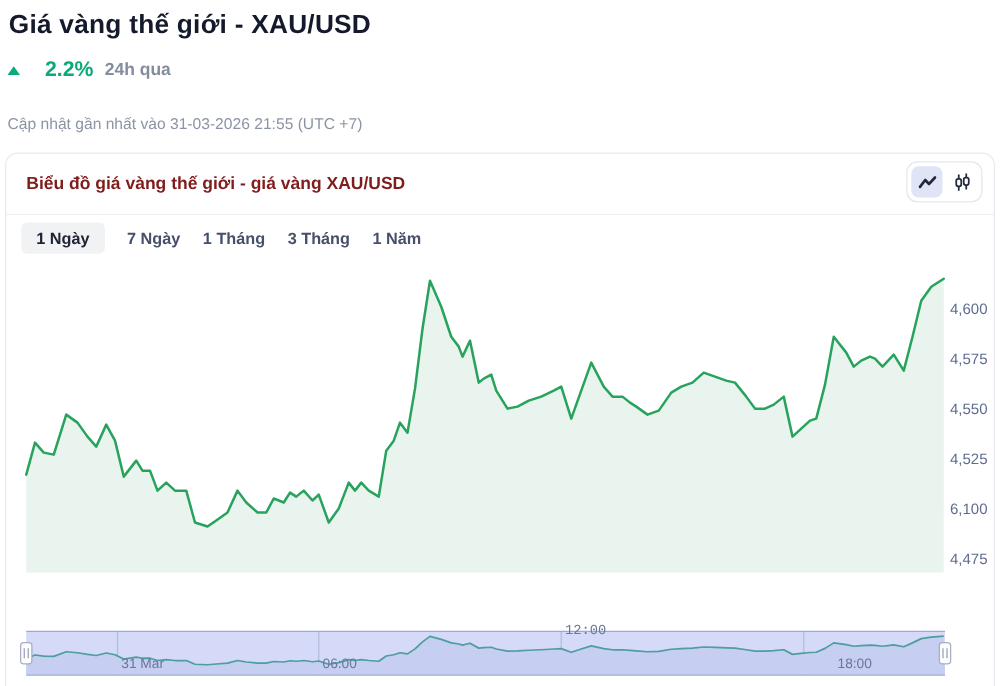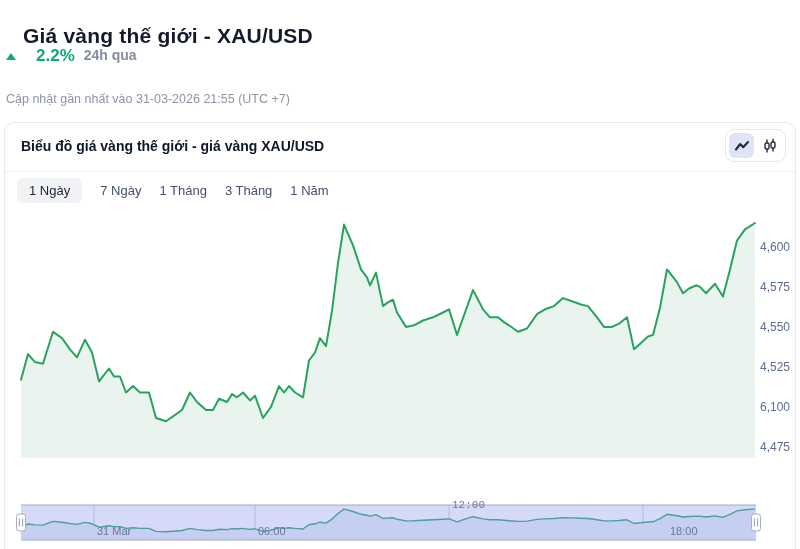--- a/index.html
+++ b/index.html
@@ -1,37 +1,37 @@
 <!DOCTYPE html>
 <html><head>
 <meta charset="utf-8">
 <style>
   html,body{margin:0;padding:0;background:#fff;}
   .container{position:relative;width:800px;height:549px;background:#fff;overflow:hidden;
     font-family:"Liberation Sans",sans-serif;}
-  .page-title{position:absolute;left:7px;top:8px;margin:16px;font-size:21px;font-weight:700;
+  .page-title{position:absolute;left:7px;top:8px;margin:0;font-size:21px;font-weight:700;
     color:#141a2c;letter-spacing:.2px;}
   .price-row{position:absolute;left:6px;top:46px;display:flex;align-items:baseline;gap:9px;}
   .price{font-size:33px;font-weight:800;color:#0f1322;letter-spacing:-.5px;}
   .change{display:flex;align-items:center;gap:20px;font-size:17px;font-weight:800;color:#0ca97c;}
   .arrow-up{width:0;height:0;border-left:5px solid transparent;border-right:5px solid transparent;
     border-bottom:7px solid #0ca97c;display:inline-block;}
   .period{font-size:14px;font-weight:600;color:#848d9e;}
   .updated{position:absolute;left:6px;top:92px;font-size:12.5px;color:#8c94a4;}
   .card{position:absolute;left:4px;top:122px;width:792px;height:440px;box-sizing:border-box;
     border:1px solid #e7e9f1;border-radius:10px;background:transparent;}
-  .card-title{position:absolute;left:16px;top:15px;font-size:14px;font-weight:700;color:#0f172a;}
+  .card-title{position:absolute;left:16px;top:15px;font-size:14px;font-weight:700;color:#7f1d1d;}
   .card-divider{position:absolute;left:0;top:48px;width:100%;border-top:1px solid #eef0f5;}
   .toggle{position:absolute;right:9px;top:6px;display:flex;align-items:center;gap:3px;padding:3px;
     border:1px solid #e4e7f0;border-radius:9px;background:#fff;}
   .toggle-btn{width:25px;height:25px;display:flex;align-items:center;justify-content:center;
     border:none;background:transparent;border-radius:6px;cursor:pointer;padding:0;}
   .toggle-btn.active{background:#dfe4f6;}
   .tabs{position:absolute;left:12px;top:55px;display:flex;align-items:center;gap:18px;}
-  .tab{font-size:13px;font-weight:400;color:#46506b;background:transparent;border:none;
+  .tab{font-size:13px;font-weight:700;color:#46506b;background:transparent;border:none;
     padding:5px 0;cursor:pointer;font-family:inherit;}
   .tab.active{background:#f1f2f4;color:#1d2335;padding:5px 12px;border-radius:5px;}
   #chart-svg{position:absolute;left:0;top:0;pointer-events:none;}
   .ylabel{position:absolute;font-size:12px;color:#5e6c8f;}
   .navlabel{position:absolute;font-size:11px;color:#6b7699;}
   .plot-hit{position:absolute;left:21px;top:215px;width:734px;height:243px;}
   .nav-hit{position:absolute;left:21px;top:505px;width:735px;height:35px;cursor:grab;}
 </style>
 </head>
 <body>

